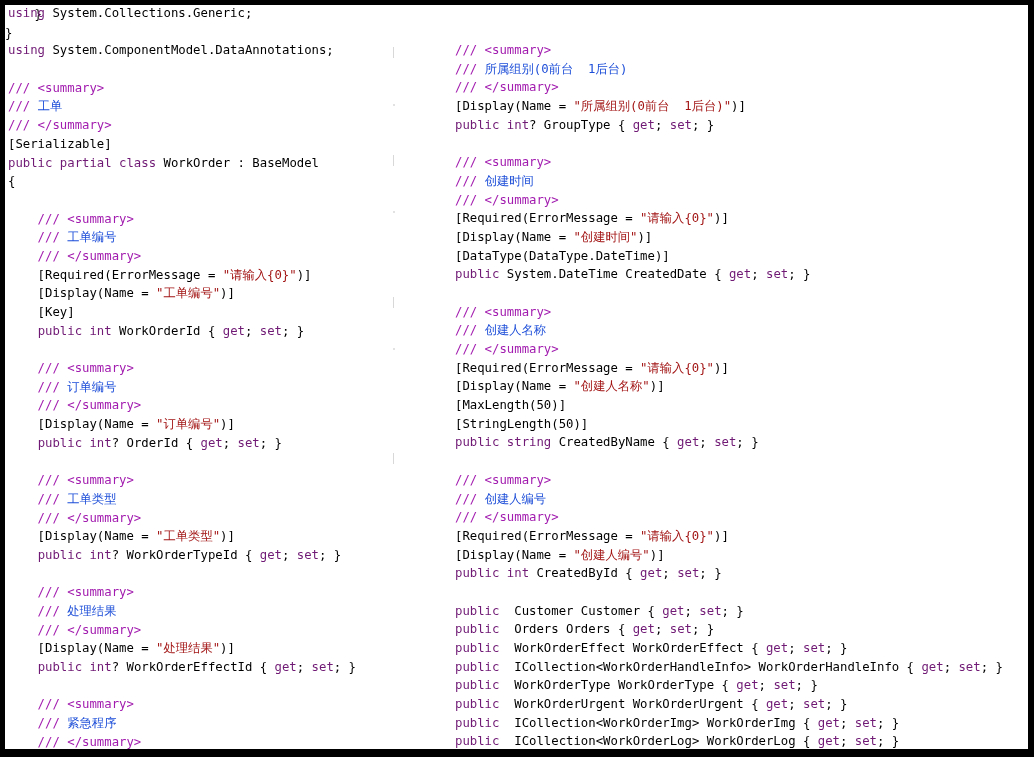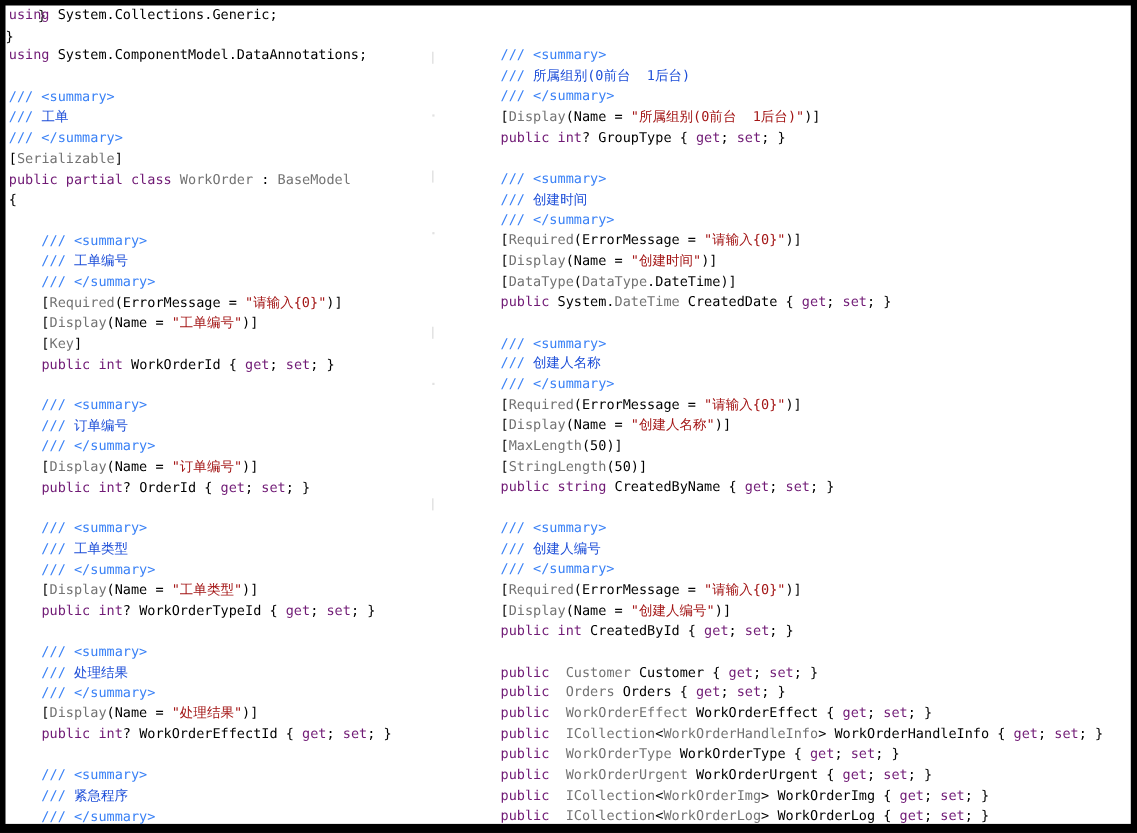--- a/index.html
+++ b/index.html
@@ -65,23 +65,23 @@
     font-size: 12.3px;
     line-height: 18.7px;
     white-space: pre;
     color: #000000;
   }
 
   .ln { display: block; height: 18.7px; }
 
   
   .kw   { color: #701a75; }            
-  .typ  { color: #737373; }            
+  .typ  { color: #000000; }            
   .str  { color: #A31515; }            
-  .cmt  { color: #3b82f6; }            
+  .cmt  { color: #a21caf; }            
   .doc  { color: #1d4ed8; }            
   .pun  { color: #000000; }            
 
   
   .guide-tick {
     position: absolute;
     background: #D8D8D8;
     width: 1px;
   }
   .guide-dot {

